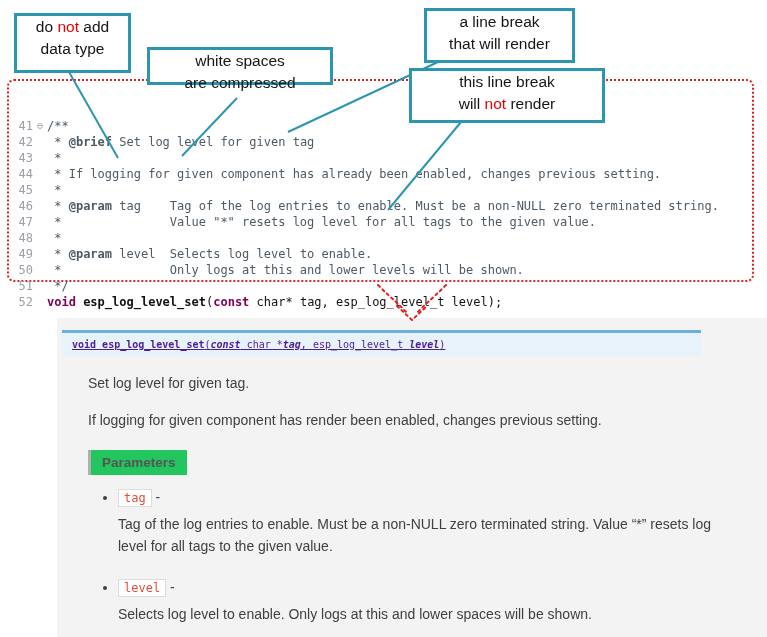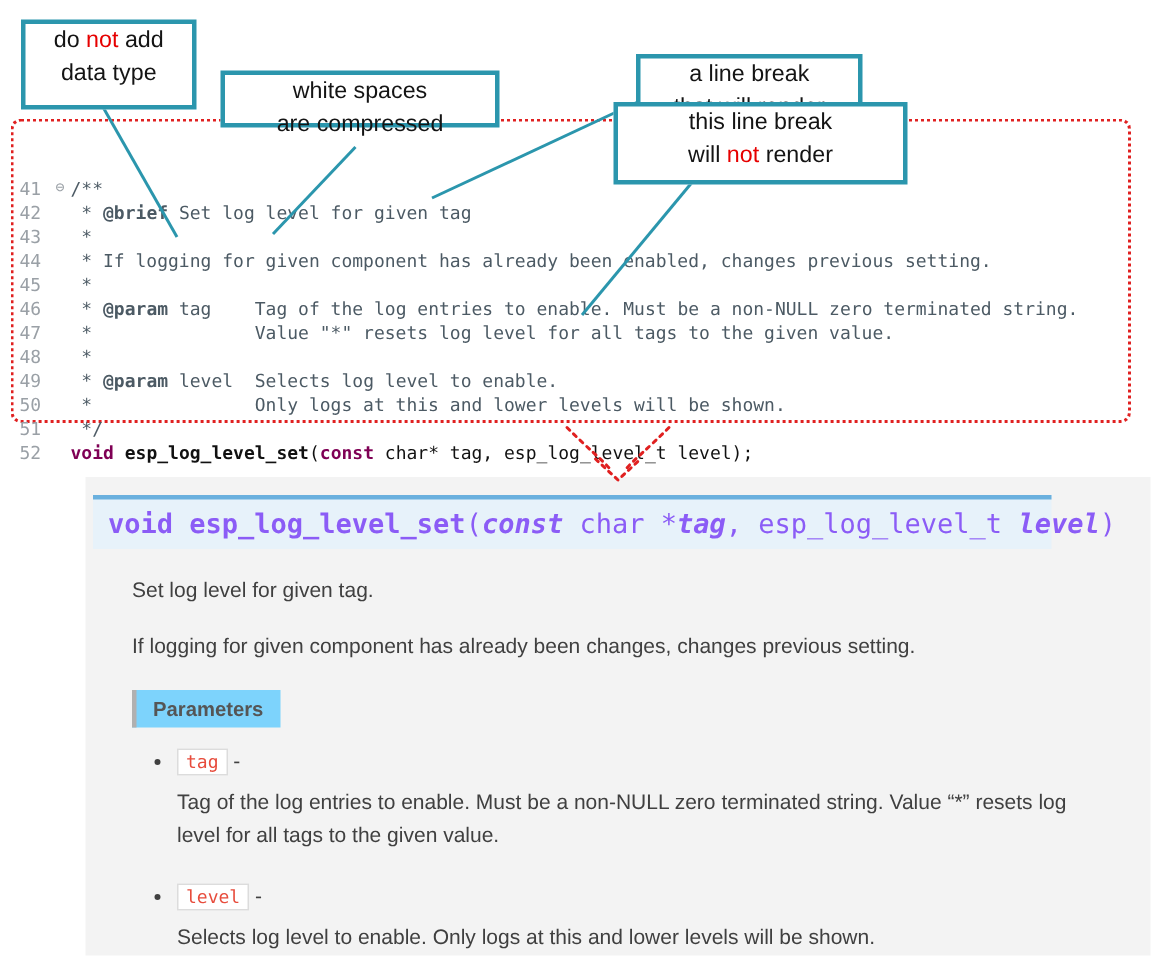--- a/index.html
+++ b/index.html
@@ -12,33 +12,33 @@
   
   .callout {
     position:absolute; background:#ffffff; border:3px solid #2B96AD;
     display:flex; flex-direction:column; justify-content:flex-start; align-items:center;
     text-align:center; font-size:15.5px; line-height:22px; color:#141414; z-index:30;
   }
   .callout .red { color:#e60000; }
 
   #callout1 { left:14px;  top:13px; width:117px; height:60px; }
   #callout2 { left:147px; top:47px; width:186px; height:38px; }
-  #callout3 { left:424px; top:8px;  width:151px; height:55px;margin-top:28px; }
+  #callout3 { left:424px; top:8px;  width:151px; height:55px; }
   #callout4 { left:409px; top:68px; width:196px; height:55px; }
 
   
   .code-block {
     position:absolute; left:7px; top:79px; width:747px; height:203px;
     border:2px dotted #e02020; border-radius:7px; background:#ffffff;
     padding:5px 0 0 4px; z-index:5;
     font-family:"DejaVu Sans Mono","Liberation Mono",monospace;
     font-size:12px; line-height:16px; white-space:pre;
   }
   .cl { display:flex; }
-  .ln   { display:inline-block; width:20px; text-align:left; color:#9aa0a6; flex:none; }
+  .ln   { display:inline-block; width:20px; text-align:right; color:#9aa0a6; flex:none; }
   .fold { display:inline-block; width:14px; text-align:center; color:#9aa0a6; font-size:10px; flex:none; }
   .ct .cmt  { color:#4C5A64; }
   .ct .tagb { color:#4C5A64; font-weight:bold; }
   .ct .kw   { color:#7F0055; font-weight:bold; }
   .ct .fn   { color:#111111; font-weight:bold; }
   .ct .pl   { color:#111111; }
 
   
   #overlay { position:absolute; left:0; top:0; z-index:20; pointer-events:none; }
   .connector { stroke:#2B96AD; stroke-width:2; }
@@ -46,54 +46,54 @@
 
   
   .docs {
     position:absolute; left:57px; top:318px; width:710px; height:319px;
     background:#f3f3f3; z-index:1; color:#404040; font-size:14px;
   }
   .sig {
     margin:12px 0 0 5px; width:639px; background:#e7f2fa;
     border-top:3px solid #6ab0de; padding:6px 10px;
     font-family:"DejaVu Sans Mono","Liberation Mono",monospace;
-    font-size:18px; color:#8b5cf6; white-space:pre;
+    font-size:10px; color:#4c1d95; white-space:pre;text-decoration:underline;
   }
   .sig .b  { font-weight:bold; }
   .sig .bi { font-weight:bold; font-style:italic; }
   .docs p { margin:17px 0 0 31px; line-height:20px; }
   .params-label {
-    display:inline-block; margin:20px 0 0 31px; background:#7dd3fc;
+    display:inline-block; margin:20px 0 0 31px; background:#22c55e;
     border-left:3px solid #b0b0b0; padding:5px 11px; font-weight:bold;
     color:#555555; font-size:13.5px;
   }
   ul.params { margin:14px 0 0 31px; padding-left:30px; list-style:disc; }
   ul.params li { margin-bottom:22px; }
   .pcode {
     font-family:"DejaVu Sans Mono","Liberation Mono",monospace; font-size:12px;
     color:#E74C3C; background:#ffffff; border:1px solid #dcdcdc; padding:1px 5px;
   }
   .pdesc { margin-top:8px; max-width:600px; line-height:22px; }
 </style>
 </head>
 <body>
 
 <div class="docs">
   <div class="sig"><span class="b">void </span><span class="b">esp_log_level_set</span><span>(</span><span class="bi">const</span><span> char *</span><span class="bi">tag</span><span>, </span><span>esp_log_level_t</span><span> </span><span class="bi">level</span><span>)</span></div>
   <p>Set log level for given tag.</p>
-  <p>If logging for given component has already been changes, changes previous setting.</p>
+  <p>If logging for given component has render been enabled, changes previous setting.</p>
   <div class="params-label">Parameters</div>
   <ul class="params">
       <li>
         <div><span class="pcode">tag</span> -</div>
         <div class="pdesc">Tag of the log entries to enable. Must be a non-NULL zero terminated string. Value “*” resets log level for all tags to the given value.</div>
       </li>
       <li>
         <div><span class="pcode">level</span> -</div>
-        <div class="pdesc">Selects log level to enable. Only logs at this and lower levels will be shown.</div>
+        <div class="pdesc">Selects log level to enable. Only logs at this and lower spaces will be shown.</div>
       </li>
     </ul>
 </div>
 
 <div class="code-block">
   <div><div class="cl"><span class="ln">41</span><span class="fold">⊖</span><span class="ct"><span class="cmt">/**</span></span></div><div class="cl"><span class="ln">42</span><span class="fold"></span><span class="ct"><span class="cmt"> * </span><span class="tagb">@brief</span><span class="cmt"> Set log level for given tag</span></span></div><div class="cl"><span class="ln">43</span><span class="fold"></span><span class="ct"><span class="cmt"> *</span></span></div><div class="cl"><span class="ln">44</span><span class="fold"></span><span class="ct"><span class="cmt"> * If logging for given component has already been enabled, changes previous setting.</span></span></div><div class="cl"><span class="ln">45</span><span class="fold"></span><span class="ct"><span class="cmt"> *</span></span></div><div class="cl"><span class="ln">46</span><span class="fold"></span><span class="ct"><span class="cmt"> * </span><span class="tagb">@param</span><span class="cmt"> tag    Tag of the log entries to enable. Must be a non-NULL zero terminated string.</span></span></div><div class="cl"><span class="ln">47</span><span class="fold"></span><span class="ct"><span class="cmt"> *               Value "*" resets log level for all tags to the given value.</span></span></div><div class="cl"><span class="ln">48</span><span class="fold"></span><span class="ct"><span class="cmt"> *</span></span></div><div class="cl"><span class="ln">49</span><span class="fold"></span><span class="ct"><span class="cmt"> * </span><span class="tagb">@param</span><span class="cmt"> level  Selects log level to enable.</span></span></div><div class="cl"><span class="ln">50</span><span class="fold"></span><span class="ct"><span class="cmt"> *               Only logs at this and lower levels will be shown.</span></span></div><div class="cl"><span class="ln">51</span><span class="fold"></span><span class="ct"><span class="cmt"> */</span></span></div><div class="cl"><span class="ln">52</span><span class="fold"></span><span class="ct"><span class="kw">void</span><span class="pl"> </span><span class="fn">esp_log_level_set</span><span class="pl">(</span><span class="kw">const</span><span class="pl"> char* tag, esp_log_level_t level);</span></span></div></div>
 </div>
 
 <div class="callout" id="callout1">
     <div><span>do </span><span class="red">not</span><span> add</span></div>

